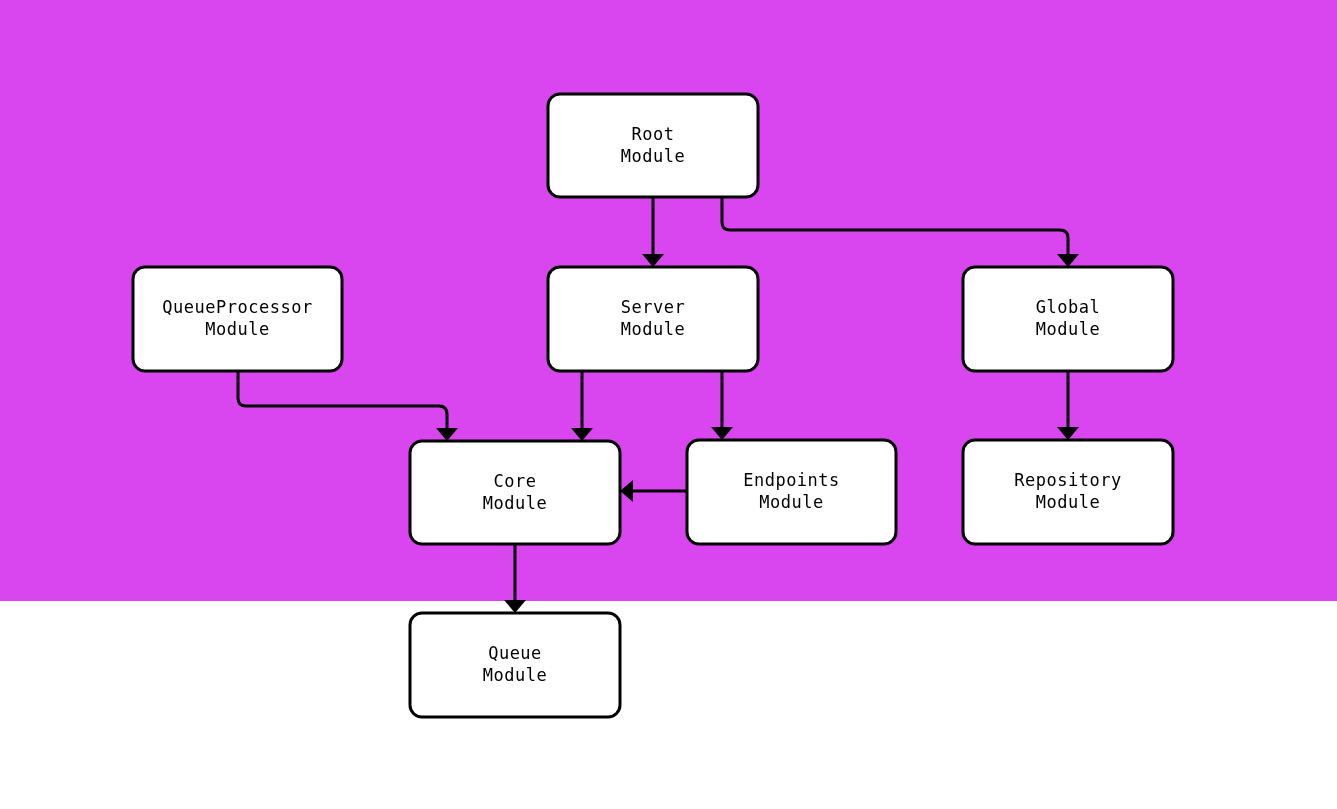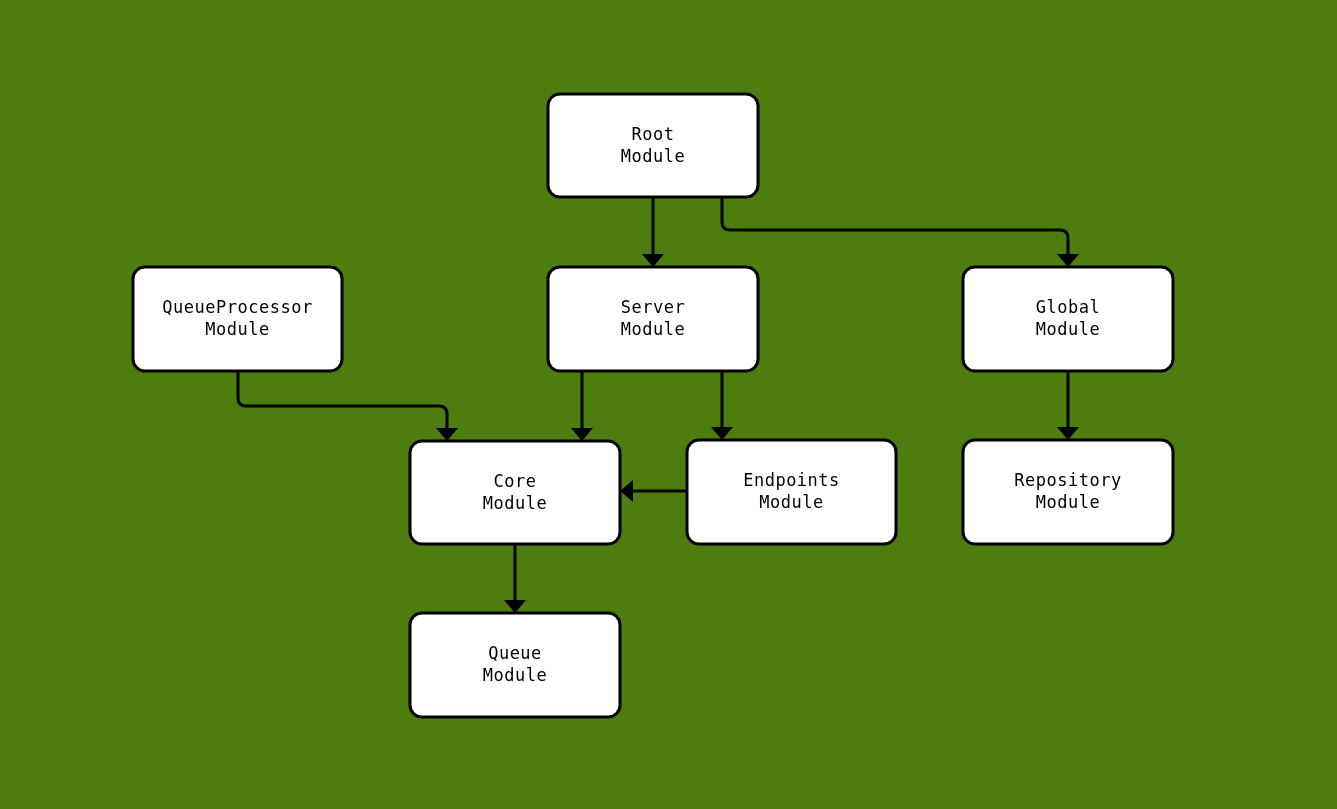--- a/index.html
+++ b/index.html
@@ -10,22 +10,22 @@
   }
   body {
     width: 1337px;
     height: 809px;
     overflow: hidden;
     font-family: "DejaVu Sans Mono", "Liberation Mono", monospace;
   }
   #diagram-canvas {
     position: relative;
     width: 1337px;
-    height: 809px;
-    background: #4d7c0f;
+    height: 601px;
+    background: #d946ef;
   }
   svg.diagram-svg {
     display: block;
     width: 1337px;
     height: 809px;
   }
   .node-box {
     fill: #ffffff;
     stroke: #000000;
     stroke-width: 3;

